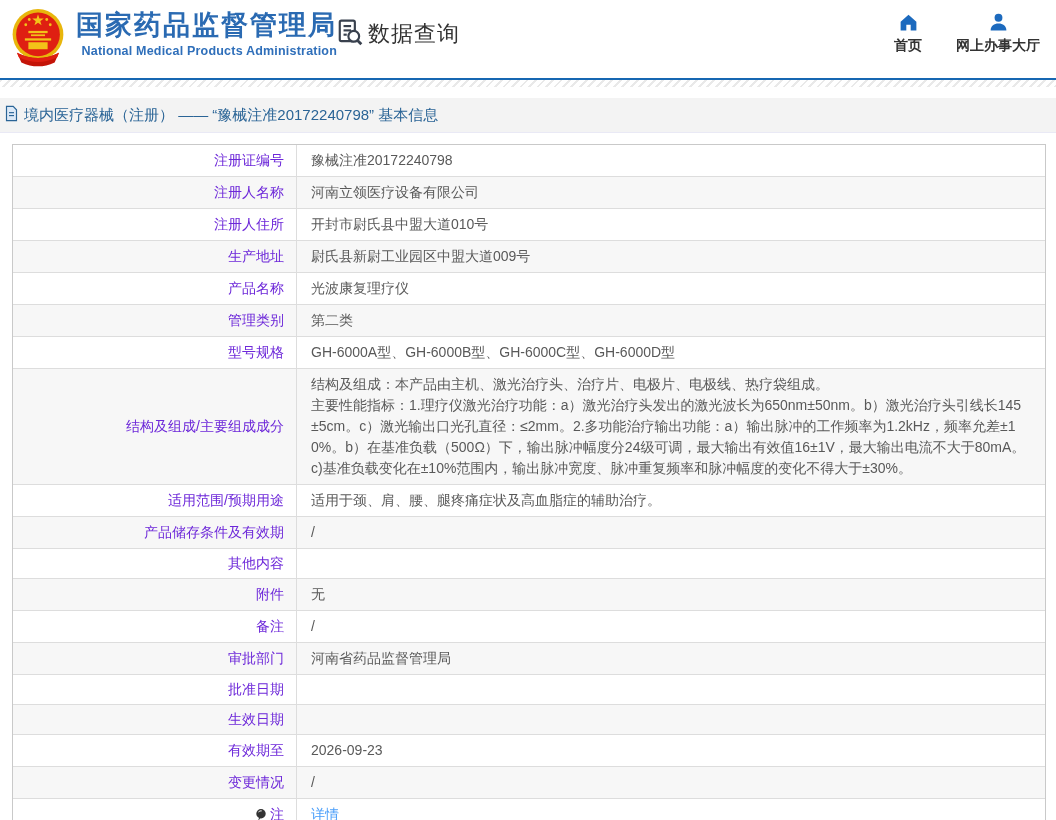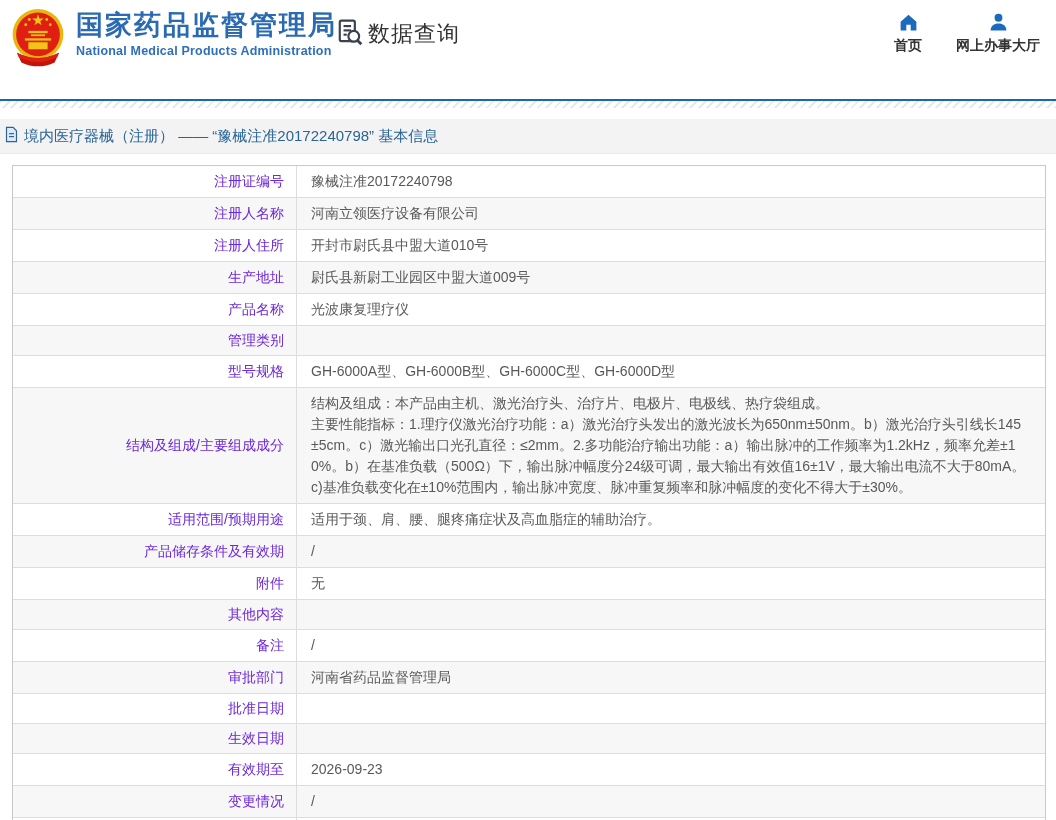--- a/index.html
+++ b/index.html
@@ -1,20 +1,20 @@
 <!DOCTYPE html>
 <html><head>
 <meta charset="utf-8">
 <style>
   * { box-sizing: border-box; margin: 0; padding: 0; }
   html, body { width: 1056px; background: #fff; }
   body { font-family: "Liberation Sans", "DejaVu Sans", sans-serif; color: #333; }
 
   
-  .header { position: relative; height: 99px; background: #fff; }
+  .header { position: relative; height: 78px; background: #fff; text-align: right; }
   .logo { position: absolute; left: 10px; top: 6px; width: 56px; height: 62px; }
   .brand { position: absolute; left: 76px; top: 10px; }
   .brand-cn { font-size: 27px; font-weight: bold; color: #2a6ab2; letter-spacing: 2px; line-height: 1.15; }
   .brand-en { font-size: 12.5px; font-weight: bold; color: #2f6fba; margin-top: 3px; letter-spacing: 0.2px; }
   .query { position: absolute; left: 336px; top: 18px; display: flex; align-items: center; gap: 4px; cursor: pointer; }
   .query-text { font-size: 22px; color: #333; letter-spacing: 1px; }
   .topnav { position: absolute; right: 16px; top: 12px; display: flex; gap: 34px; }
   .nav-item { display: flex; flex-direction: column; align-items: center; cursor: pointer; font-weight: bold; }
   .nav-label { font-size: 14px; color: #333; white-space: nowrap; }
 
@@ -163,20 +163,21 @@
       <span class="label-text">产品名称</span>
     </div>
     <div class="cell-value">光波康复理疗仪</div>
   </div>
 
   <div class="row">
     <div class="cell-label">
 
       <span class="label-text">管理类别</span>
     </div>
+    <div class="cell-value">第二类</div>
   </div>
 
   <div class="row">
     <div class="cell-label">
 
       <span class="label-text">型号规格</span>
     </div>
     <div class="cell-value">GH-6000A型、GH-6000B型、GH-6000C型、GH-6000D型</div>
   </div>
 
@@ -201,31 +202,31 @@
     <div class="cell-label">
 
       <span class="label-text">产品储存条件及有效期</span>
     </div>
     <div class="cell-value">/</div>
   </div>
 
   <div class="row">
     <div class="cell-label">
 
+      <span class="label-text">其他内容</span>
+    </div>
+    <div class="cell-value"></div>
+  </div>
+
+  <div class="row">
+    <div class="cell-label">
+
       <span class="label-text">附件</span>
     </div>
     <div class="cell-value">无</div>
-  </div>
-
-  <div class="row">
-    <div class="cell-label">
-
-      <span class="label-text">其他内容</span>
-    </div>
-    <div class="cell-value"></div>
   </div>
 
   <div class="row">
     <div class="cell-label">
 
       <span class="label-text">备注</span>
     </div>
     <div class="cell-value">/</div>
   </div>
 

